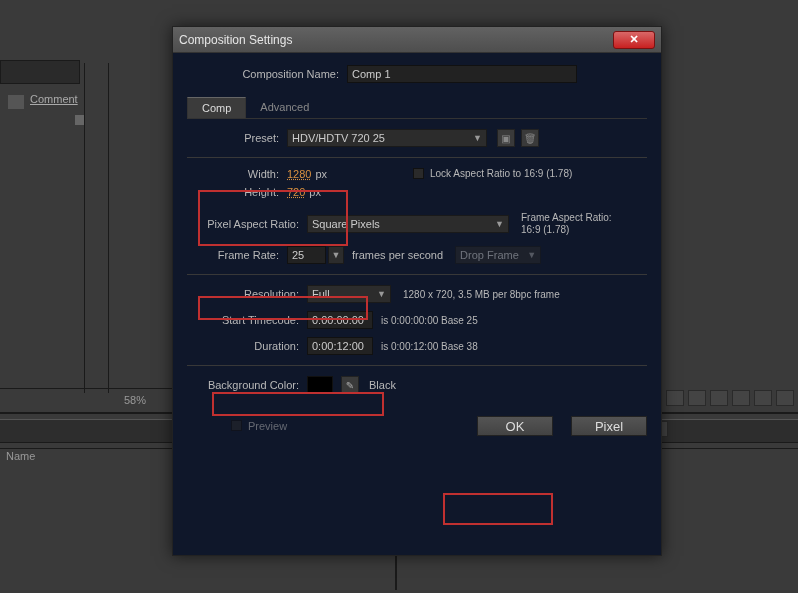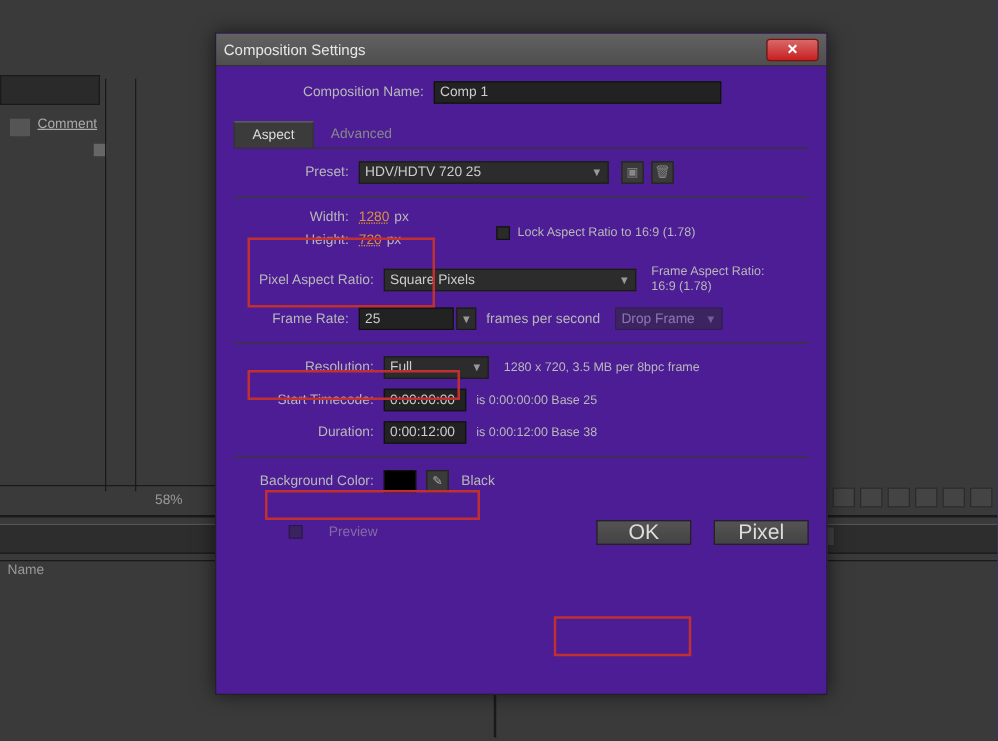--- a/index.html
+++ b/index.html
@@ -20,21 +20,21 @@
   .bg-tabicons span { width: 16px; height: 16px; background: #444; border: 1px solid #2a2a2a; display: block; }
   .bg-name { position: absolute; top: 450px; left: 6px; font-size: 11px; color: #999; }
   .bg-hline3 { position: absolute; top: 448px; left: 0; width: 798px; height: 1px; background: #1a1a1a; }
   .bg-panelcenter { position: absolute; top: 40px; left: 395px; width: 2px; height: 550px; background: #1a1a1a; }
   .bg-toolbar-r { position: absolute; top: 390px; right: 4px; display: flex; gap: 4px; }
   .bg-toolbar-r span { width: 18px; height: 16px; background: #444; border: 1px solid #2a2a2a; display: block; }
 
   
   .dialog {
     position: absolute; left: 172px; top: 26px; width: 490px; height: 530px;
-    background: #4c1d95; border: 1px solid #222; box-shadow: 0 0 15px rgba(0,0,0,0.6);
+    background: #0f172a; border: 1px solid #222; box-shadow: 0 0 15px rgba(0,0,0,0.6);
   }
   .titlebar {
     background: linear-gradient(#626262, #4e4e4e);
     height: 26px; display: flex; align-items: center; padding: 0 6px;
     border-bottom: 1px solid #333;
   }
   .titlebar-text { color: #e6e6e6; font-size: 12px; flex: 1; }
   .close-btn {
     width: 42px; height: 18px; background: linear-gradient(#d96868, #c82020);
     border: 1px solid #7a1010; border-radius: 3px; display: flex;
@@ -64,61 +64,61 @@
     display: flex; align-items: center; padding: 0 4px; color: #ccc;
     position: relative; cursor: pointer;
   }
   .select .caret { position: absolute; right: 4px; font-size: 9px; color: #999; }
   .preset-select { width: 200px; }
   .preset-icons { display: flex; gap: 6px; margin-left: 10px; }
   .icon-btn { width: 18px; height: 18px; background: #3a3a3a; border: 1px solid #222; display: flex; align-items: center; justify-content: center; color: #888; font-size: 10px; cursor: pointer; }
 
   .hr { border: none; border-top: 1px solid #383838; margin: 10px 0; }
 
-  .dim-block { display: flex; align-items: center; }
+  .dim-block { display: flex; align-items: flex-start; gap: 16px; }
   .dim-left { width: 210px; }
   .dim-right { font-size: 10px; display: flex; align-items: center; gap: 6px; }
   .dim-row { display: flex; align-items: center; margin-bottom: 6px; }
   .dim-row .label-r { width: 100px; }
   .numval { color: #d89040; text-decoration: underline dotted; font-size: 11px; cursor: ew-resize; }
   .unit { margin-left: 4px; color: #b8b8b8; }
   .chk { width: 11px; height: 11px; background: #2a2a2a; border: 1px solid #111; cursor: pointer; }
   .red-box-wh { position: absolute; left: 198px; top: 190px; width: 150px; height: 56px; border: 2px solid #c03030; pointer-events: none; }
   .red-box-fr { position: absolute; left: 198px; top: 296px; width: 170px; height: 24px; border: 2px solid #c03030; pointer-events: none; }
   .red-box-dur { position: absolute; left: 212px; top: 392px; width: 172px; height: 24px; border: 2px solid #c03030; pointer-events: none; }
   .red-box-ok { position: absolute; left: 443px; top: 493px; width: 110px; height: 32px; border: 2px solid #c03030; pointer-events: none; }
 
   .par-row .label-r { width: 120px; }
   .par-select { width: 202px; }
   .par-info { margin-left: 12px; font-size: 10px; line-height: 12px; }
 
   .fr-row .label-r { width: 100px; }
-  .fr-input { width: 76px; height: 18px; background: #222; border: 1px solid #111; color: #ccc; padding: 0 4px; font-size: 11px; }
+  .fr-input { width: 39px; height: 18px; background: #222; border: 1px solid #111; color: #ccc; padding: 0 4px; font-size: 11px; }
   .fr-caret { width: 16px; height: 18px; background: #2c2c2c; border: 1px solid #1a1a1a; display: flex; align-items: center; justify-content: center; font-size: 9px; color: #999; margin-left: 2px; cursor: pointer; }
   .fr-text { margin-left: 8px; }
   .drop-sel { width: 86px; margin-left: 12px; opacity: 0.5; }
 
   .res-row .label-r { width: 120px; }
   .res-sel { width: 84px; }
   .res-info { margin-left: 12px; font-size: 10px; }
 
   .tc-row .label-r { width: 120px; }
   .tc-input { width: 66px; height: 18px; background: #222; border: 1px solid #111; color: #ccc; padding: 0 4px; font-size: 11px; }
   .tc-info { margin-left: 8px; font-size: 10px; }
 
   .bgc-row .label-r { width: 120px; }
   .swatch { width: 26px; height: 18px; background: #000; border: 1px solid #111; cursor: pointer; }
   .eyedrop { width: 18px; height: 18px; background: #3a3a3a; border: 1px solid #222; margin-left: 8px; display: flex; align-items: center; justify-content: center; font-size: 10px; color: #aaa; cursor: pointer; }
   .bgc-label { margin-left: 10px; }
 
   .footer { display: flex; align-items: center; margin-top: 22px; }
-  .preview { display: flex; align-items: flex-start; gap: 21px; opacity: 0.5; padding-left: 44px; }
+  .preview { display: flex; align-items: flex-start; gap: 6px; opacity: 0.5; padding-left: 44px; }
   .btn {
     width: 76px; height: 20px; background: linear-gradient(#545454, #434343);
-    border: 1px solid #222; color: #ddd; font-size: 17px; cursor: pointer;
+    border: 1px solid #222; color: #ddd; font-size: 13px; cursor: pointer;
     display: flex; align-items: center; justify-content: center;
   }
   .footer .spacer { flex: 1; }
   .footer .btn + .btn { margin-left: 18px; }
 </style>
 </head>
 <body>
 
 <div class="bg-panel-left"></div>
 <div class="bg-tag"></div>
@@ -158,21 +158,21 @@
     </div>
   </div>
 
   <div class="content">
     <div class="row name-row">
       <div class="label-r">Composition Name:</div>
       <input class="name-input" value="Comp 1" style="">
     </div>
 
     <div class="tabs">
-      <div class="tab active">Aspect</div>
+      <div class="tab active">Comp</div>
       <div class="tab">Advanced</div>
     </div>
 
     <div class="row preset-row">
       <div class="label-r">Preset:</div>
       <div class="select preset-select">
         <span>HDV/HDTV 720 25</span>
         <span class="caret">▼</span>
       </div>
       <div class="preset-icons">

